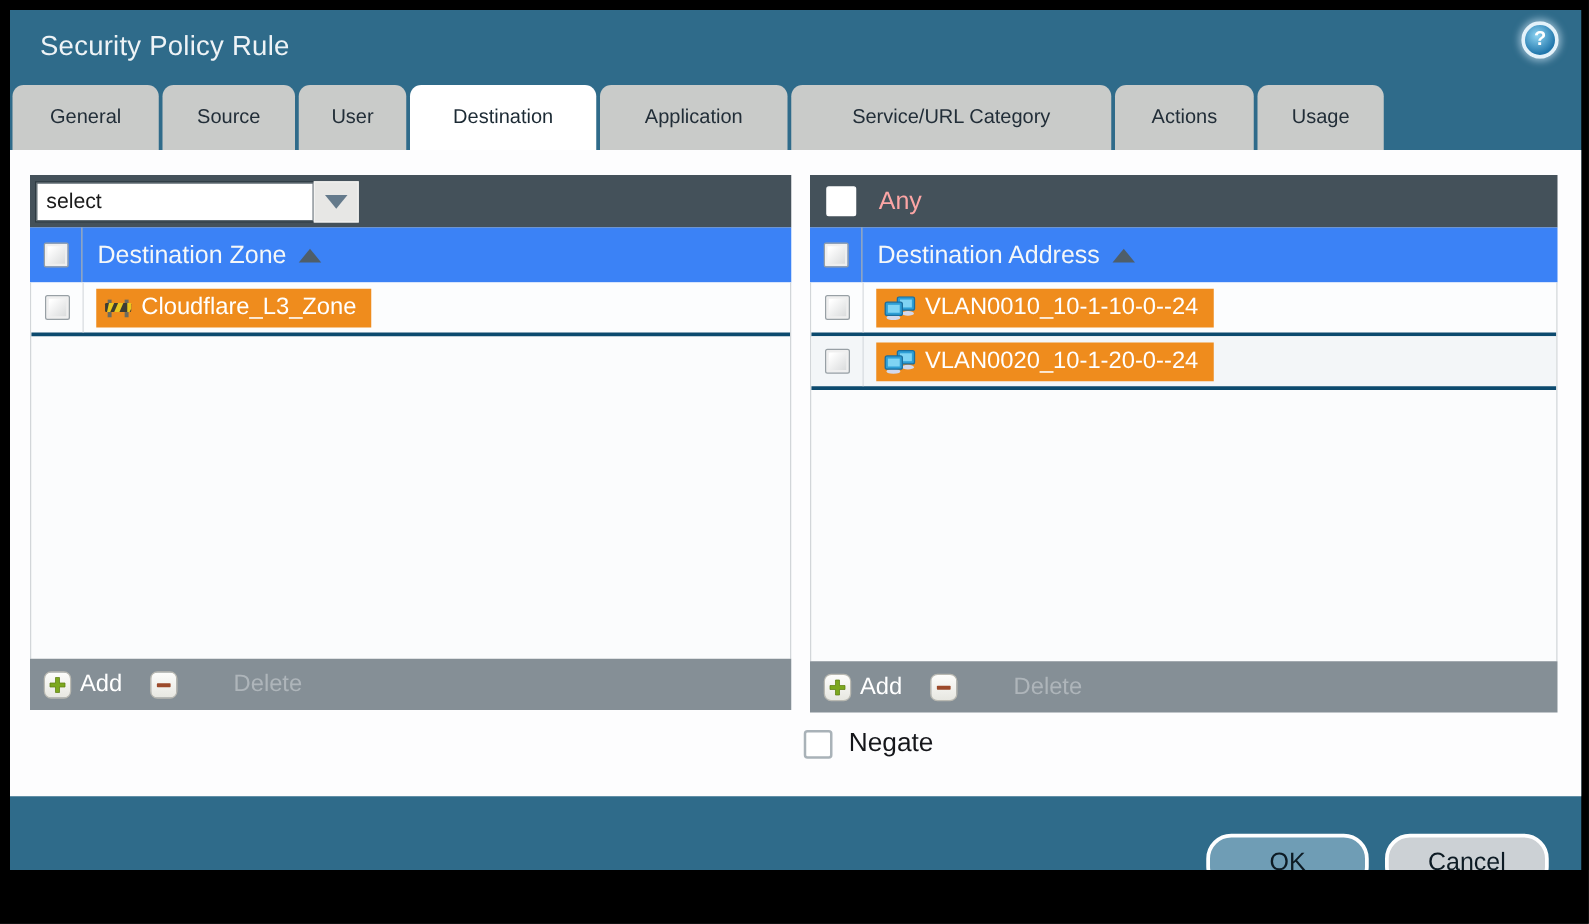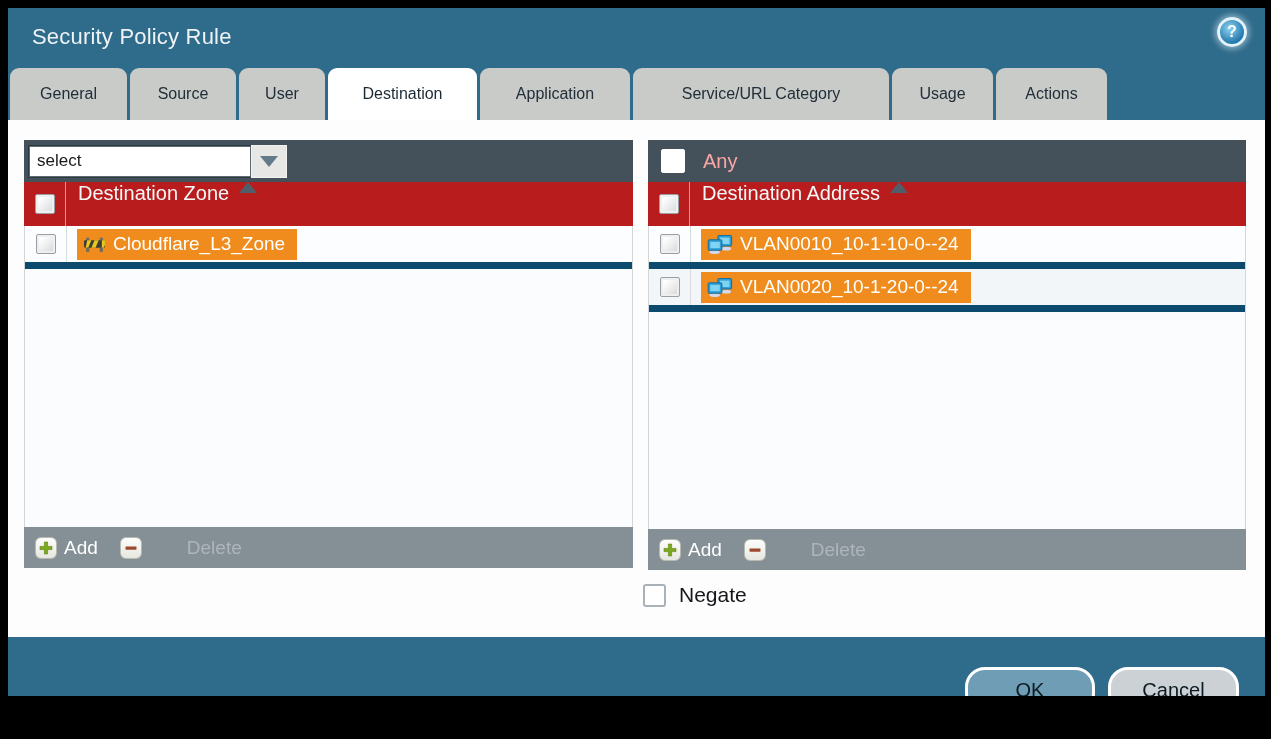--- a/index.html
+++ b/index.html
@@ -35,29 +35,29 @@
             align-items:center; justify-content:center; cursor:pointer; }
   .dd-tri { width:0; height:0; border-left:9px solid transparent; border-right:9px solid transparent; border-top:11px solid #647a8b; }
 
   .cb { width:20px; height:20px; border:1px solid #98a0a5; border-radius:2px;
         background:linear-gradient(135deg,#ffffff 20%,#d4d6d7); box-shadow:inset 0 0 0 2px #efefef; cursor:pointer; }
   .cb.big { width:24px; height:24px; background:#fff; border:1px solid #fff; box-shadow:none; }
   .cb.plain { width:23px; height:23px; background:#fff; border:2px solid #a9b2b8; border-radius:3px; box-shadow:none; }
 
   .anybar-label { color:#fca5a5; font-size:20px; margin-left:18px; }
 
-  .col-header { flex:none; height:44px; background:#b91c1c; display:flex; align-items:flex-start; }
+  .col-header { flex:none; height:44px; background:#3b82f6; display:flex; align-items:center; }
   .cb-cell { flex:none; width:42px; display:flex; align-items:center; justify-content:center; align-self:stretch; }
   .col-header .cb-cell { border-right:1px solid #a8b0b5; }
   .col-label { color:#f4f7f8; font-size:20px; margin-left:12px; }
   .sort-asc { width:0; height:0; border-left:9px solid transparent; border-right:9px solid transparent;
               border-bottom:11px solid #4e5e6a; margin-left:10px; }
 
   .body { flex:1; background:#fbfcfd; border-left:1px solid #d2d6d9; border-right:1px solid #d2d6d9; overflow:hidden; }
-  .row { height:43px; display:flex; align-items:center; border-bottom:7px solid #0c4a6e; background:#fcfdfe; cursor:pointer; }
+  .row { height:43px; display:flex; align-items:center; border-bottom:3px solid #0c4a6e; background:#fcfdfe; cursor:pointer; }
   .row:nth-child(even) { background:#f3f6f8; }
   .row .cb-cell { border-right:1px solid #d8dcdf; }
   .chip { margin-left:10px; background:#ef8c1d; color:#fff; font-size:19px; height:31px;
           display:flex; align-items:center; gap:7px; padding:0 12px 0 6px; }
   .chip svg { display:block; }
 
   .panel-footer { flex:none; height:41px; background:#858f96; display:flex; align-items:center; gap:22px; padding:0 11px; }
   .foot-btn { display:flex; align-items:center; gap:7px; cursor:pointer; }
   .icon-btn { width:22px; height:22px; border-radius:6px; border:1px solid #b9b9b2;
               background:linear-gradient(#fdfdfb,#e7e7e1); display:flex; align-items:center; justify-content:center; }
@@ -84,22 +84,22 @@
       <div class="help">?</div>
     </div>
 
     <div class="tabstrip">
       <div class="tab" style="width:117px">General</div>
       <div class="tab" style="width:106px">Source</div>
       <div class="tab" style="width:86px">User</div>
       <div class="tab active" style="width:149px">Destination</div>
       <div class="tab" style="width:150px">Application</div>
       <div class="tab" style="width:256px">Service/URL Category</div>
+      <div class="tab" style="width:111px">Actions</div>
       <div class="tab" style="width:101px">Usage</div>
-      <div class="tab" style="width:111px">Actions</div>
     </div>
 
     <div class="content">
 
       <div class="panel left">
         <div class="topbar">
           <input class="select-input" type="text" value="select" style="">
           <div class="dd-btn">
             <div class="dd-tri"></div>
           </div>

